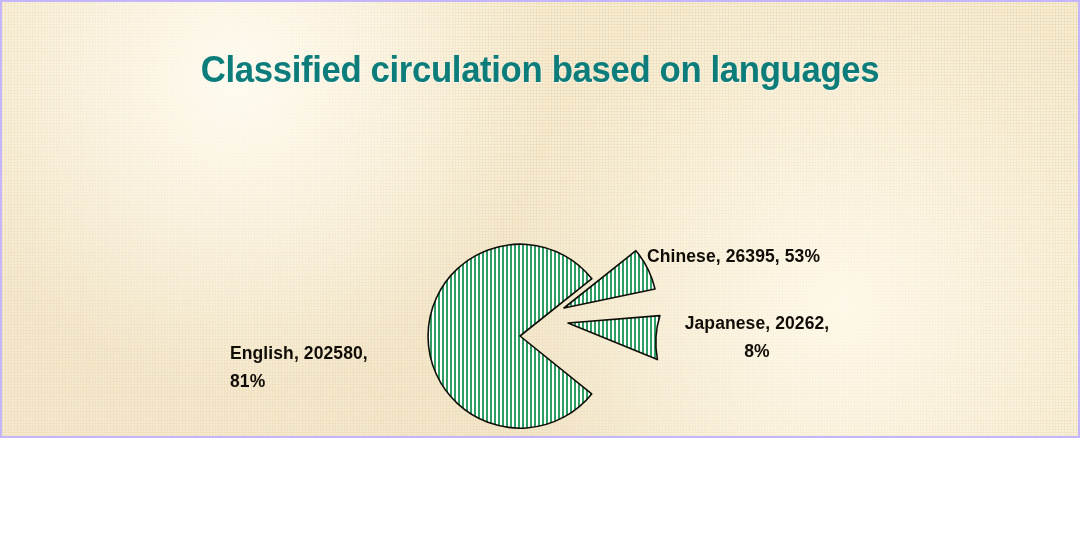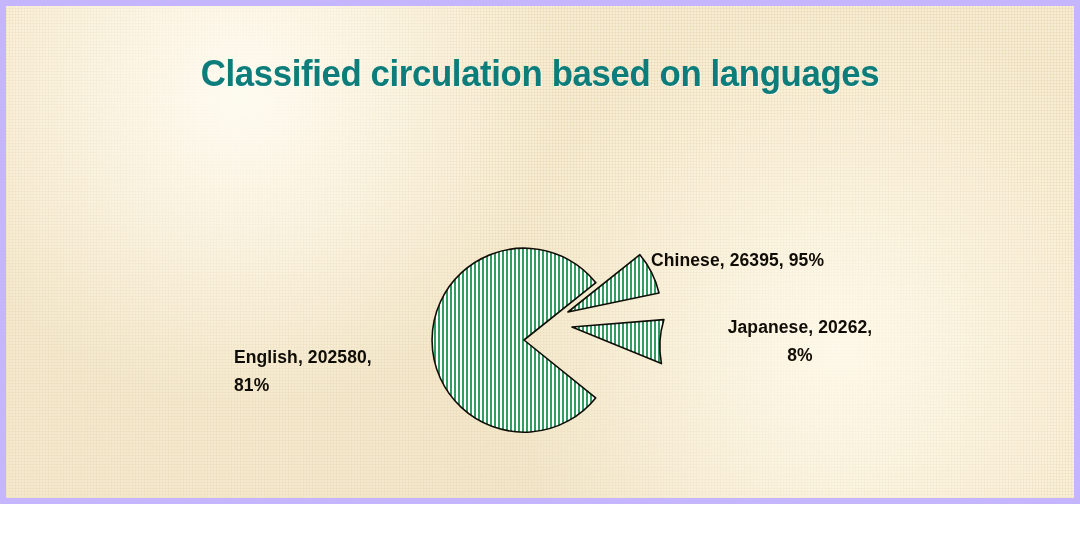--- a/index.html
+++ b/index.html
@@ -5,23 +5,23 @@
 <style>
   html, body {
     margin: 0;
     padding: 0;
     background: #ffffff;
   }
 
   #slide {
     position: relative;
     width: 1080px;
-    height: 504px;
+    height: 438px;
     box-sizing: border-box;
-    border: 6px solid #c4b5fd;
+    border: 2px solid #c4b5fd;
     overflow: hidden;
     font-family: "Liberation Sans", sans-serif;
   }
 
   
   #paper {
     position: absolute;
     inset: 0;
     background-color: #f7edd4;
     background-image:
@@ -96,21 +96,20 @@
     top: 240px;
     width: 230px;
     text-align: left;
   }
 
   #label-japanese {
     left: 655px;
     top: 307px;
     width: 200px;
     text-align: center;
-    padding-left: 39px;
   }
 </style>
 </head>
 <body>
 
 <div id="slide">
 
   <div id="paper"></div>
 
   <h1 id="chart-title">Classified circulation based on languages</h1>
@@ -144,19 +143,19 @@
         <path d="M 566 321
                  L 657.9 313.6
                  A 92 92 0 0 0 655.4 357.6
                  Z" fill="url(#vhatch)" stroke="#0e0d06" stroke-width="1.6" stroke-linejoin="round"></path>
       </g>
     </svg>
 
     <div class="data-label" id="label-english">English, 202580,
 81%</div>
 
-    <div class="data-label" id="label-chinese">Chinese, 26395, 95%</div>
+    <div class="data-label" id="label-chinese">Chinese, 26395, 53%</div>
 
     <div class="data-label" id="label-japanese">Japanese, 20262,
 8%</div>
 
   </div>
 </div>
 
 </body></html>

